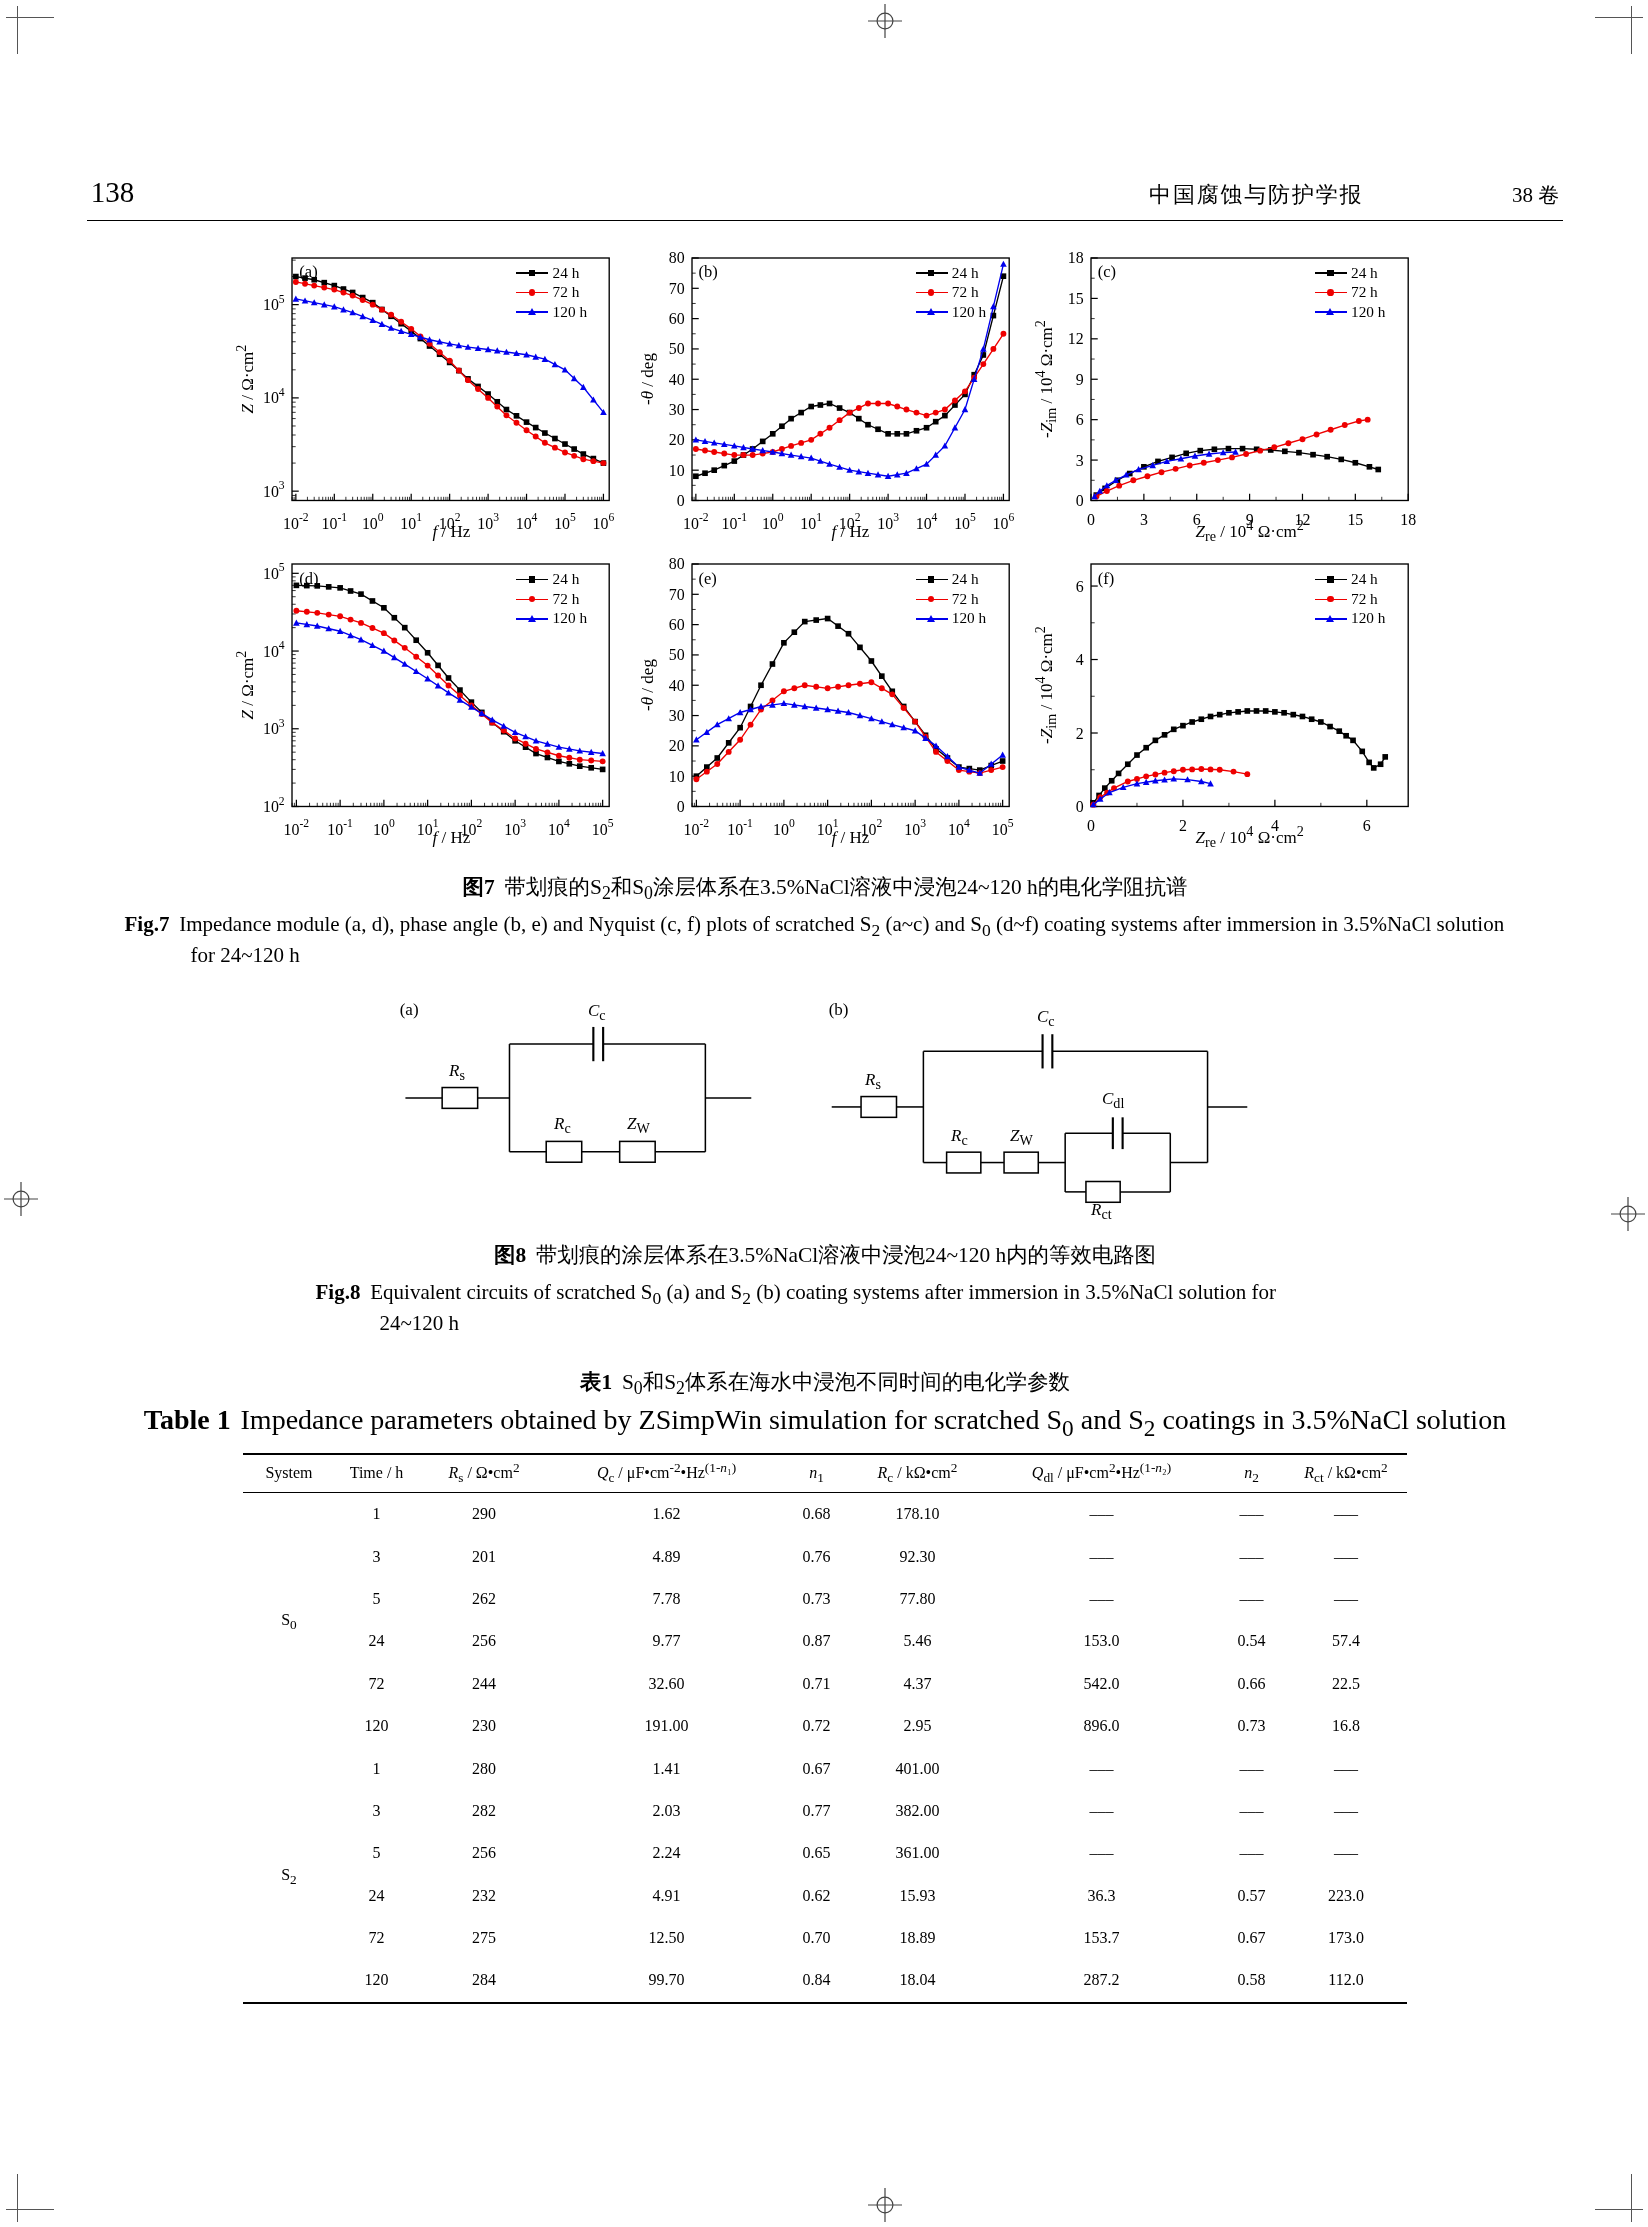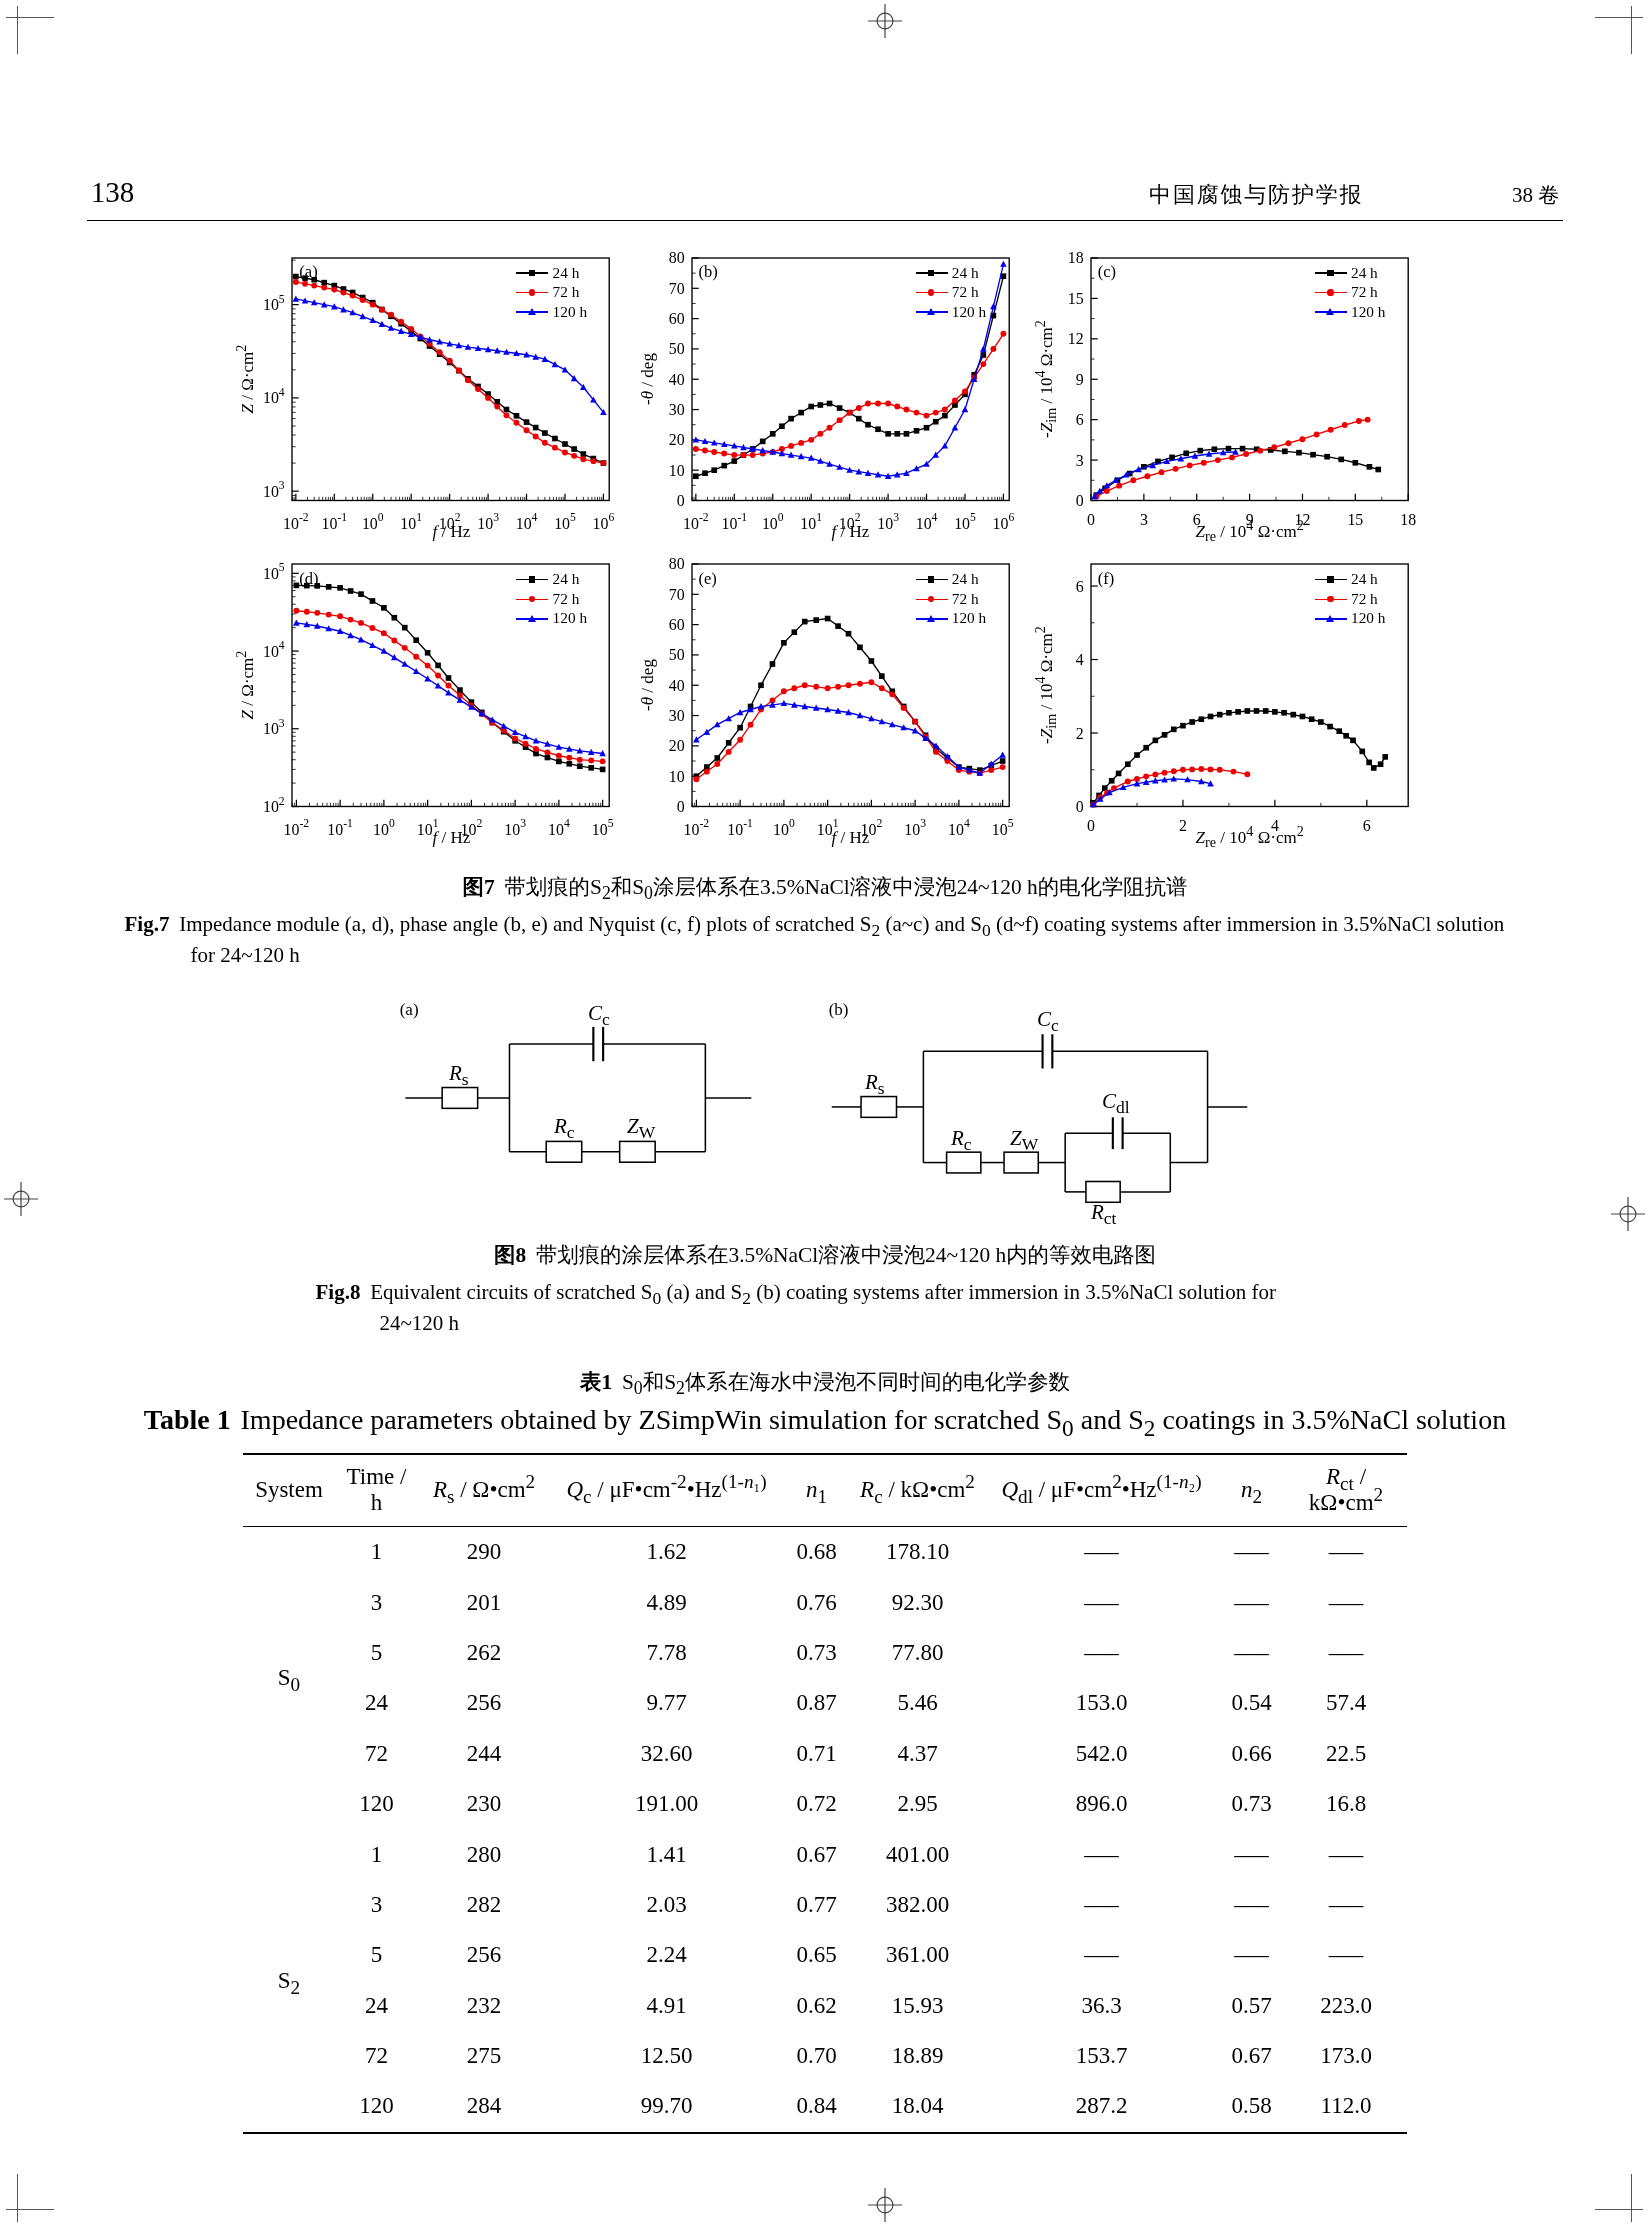--- a/index.html
+++ b/index.html
@@ -38,26 +38,26 @@
   .pref{font-weight:bold;margin-right:9.8px;}
   .capen{font-size:21px;line-height:1.5;margin:6.1px auto 0;text-align:left;}
   .capen.w7{width:1335px;padding-left:66px;text-indent:-66px;}
   .capen.w8{width:955px;padding-left:64px;text-indent:-64px;}
   .capenT{text-align:center;font-size:28px;margin:4.9px 0 0 0;}
 
   
   .fig8{margin-top:28px;}
   .circuits{display:flex;justify-content:center;align-items:flex-start;gap:49px;}
   .circuit{position:relative;}
-  .clab{position:absolute;font-size:21px;white-space:nowrap;text-align:right;}
+  .clab{position:absolute;font-size:17px;white-space:nowrap;text-align:right;}
   .ctag2{position:absolute;font-size:17px;}
 
   
   .tblsec{margin-top:27px;}
-  table.params{width:1163px;margin:17px auto 0;border-collapse:collapse;border-top:2.4px solid #000;border-bottom:2.4px solid #000;font-size:23px;table-layout:fixed;}
+  table.params{width:1163px;margin:17px auto 0;border-collapse:collapse;border-top:2.4px solid #000;border-bottom:2.4px solid #000;font-size:16px;table-layout:fixed;}
   .params th{border-bottom:1.5px solid #000;padding:9.8px 3.7px;font-weight:normal;text-align:center;}
   .params td{padding:12.2px 3.7px;text-align:center;}
   .params td.sys{vertical-align:middle;}
   sub,sup{line-height:0;}
 </style>
 </head>
 <body>
 
 <div class="cm" style="left:17px;top:6.1px;width:1.2px;height:48px;"></div>
 <div class="cm" style="left:6.1px;top:17px;width:48px;height:1.2px;"></div>

